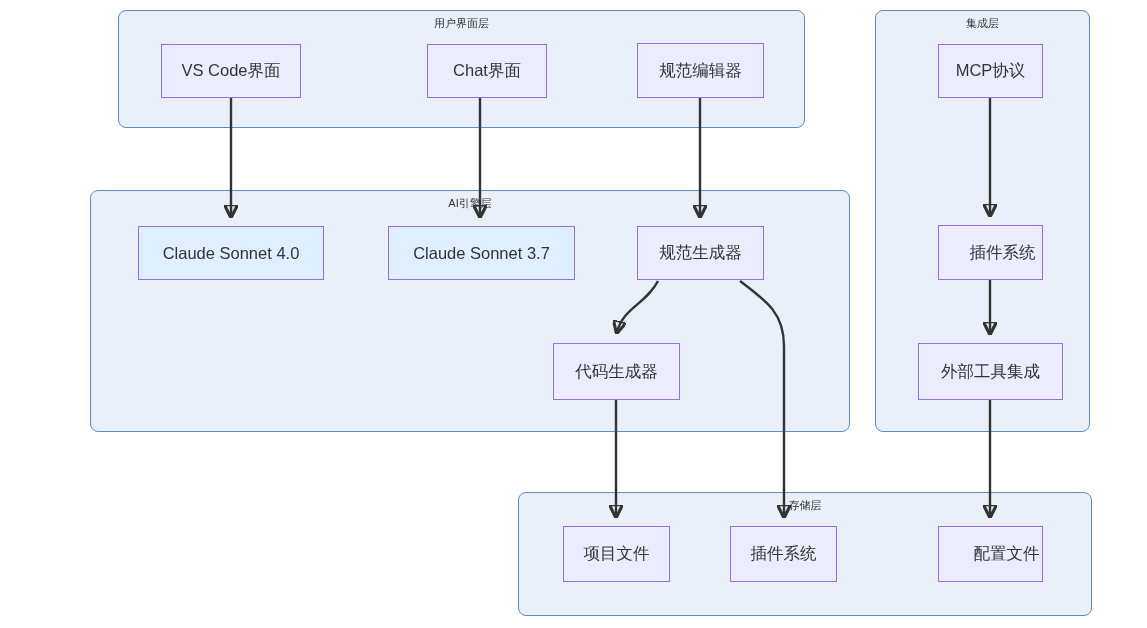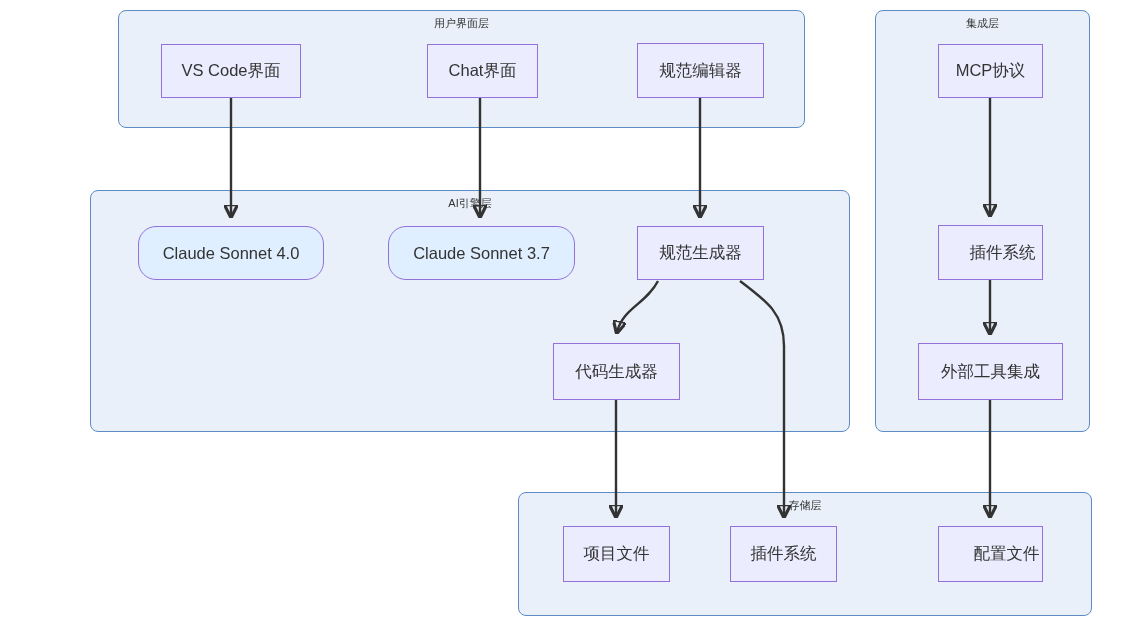--- a/index.html
+++ b/index.html
@@ -32,21 +32,21 @@
     border:1.4px solid #9370DB;
     box-sizing:border-box;
     display:flex;
     align-items:center;
     justify-content:center;
     font-size:16.5px;
     color:#333333;
     text-align:center;
     white-space:nowrap;
   }
-  .node.blue{ background:#DFEFFF;border-radius:18px; }
+  .node.blue{ background:#DFEFFF; }
   #edges{
     position:absolute;
     left:0;top:0;
     width:1147px;height:628px;
     pointer-events:none;
   }
   #edges path{
     fill:none;
     stroke:#333333;
     stroke-width:2.4px;
@@ -86,21 +86,21 @@
     <path d="M990,280 L990,333" marker-end="url(#arrow)"></path>
     <path d="M990,400 L990,516" marker-end="url(#arrow)"></path>
     <path d="M658,281 C646,304 623,308 617,332" marker-end="url(#arrow)"></path>
     <path d="M740,281 C768,302 784,314 784,346 L784,516" marker-end="url(#arrow)"></path>
     <path d="M616,400 L616,516" marker-end="url(#arrow)"></path>
   </svg>
 
   <div class="node" style="left:161px;top:44px;width:140px;height:54px;">
     <span>VS Code界面</span>
   </div>
-  <div class="node" style="left:427px;top:44px;width:111px;height:54px;">
+  <div class="node" style="left:427px;top:44px;width:120px;height:54px;">
     <span>Chat界面</span>
   </div>
   <div class="node" style="left:637px;top:43px;width:127px;height:55px;">
     <span>规范编辑器</span>
   </div>
 
   <div class="node" style="left:938px;top:44px;width:105px;height:54px;">
     <span>MCP协议</span>
   </div>
   <div class="node" style="left:938px;top:225px;width:105px;height:55px;padding-left:24px;">

